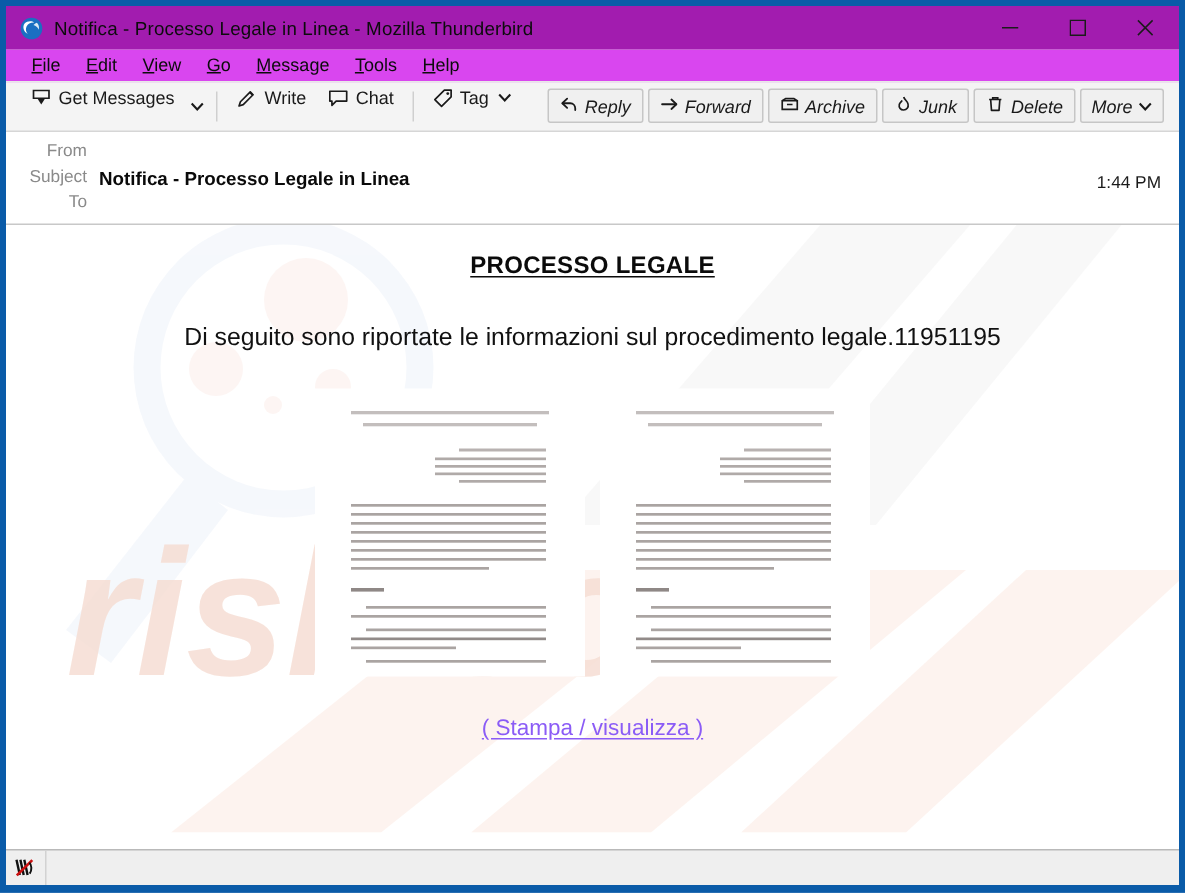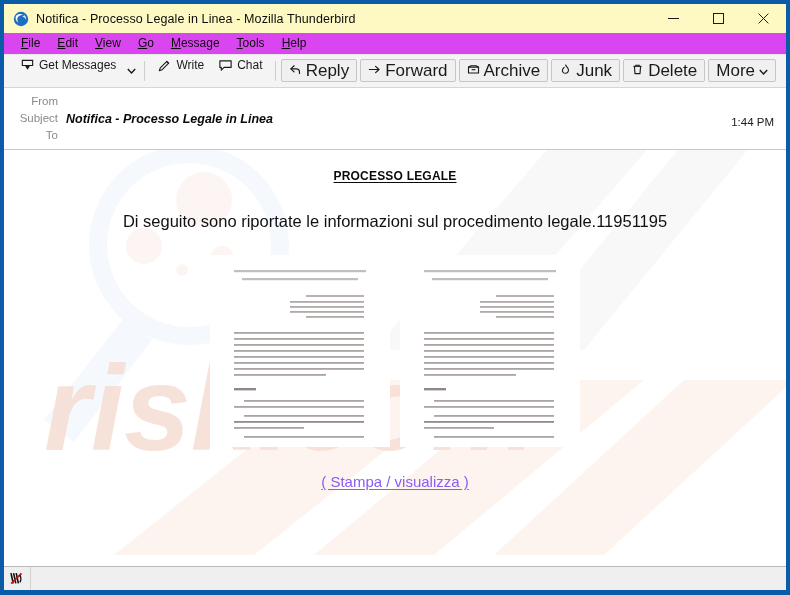--- a/index.html
+++ b/index.html
@@ -24,21 +24,21 @@
     width: 782px; height: 586px;
     background: #ffffff;
     display: flex;
     flex-direction: column;
     overflow: hidden;
   }
 
   
   #titlebar {
     height: 29px;
-    background: #fef9c3;
+    background: #a21caf;
     display: flex;
     align-items: center;
     flex: 0 0 auto;
     position: relative;
   }
   #app-icon {
     width: 16px; height: 16px;
     margin-left: 9px; margin-right: 7px;
     flex: 0 0 auto;
     position: relative;
@@ -142,21 +142,20 @@
     width: 62px;
     text-align: right;
     font-size: 11.5px;
     color: #8a8a8a;
     padding-right: 8px;
     flex: 0 0 auto;
   }
   .hdr-value {
     font-size: 12px;
     color: #111;
-    font-style: italic;
   }
   #subject-value { font-weight: bold; font-size: 12.5px; color: #0a0a0a; }
   #msg-time {
     position: absolute;
     right: 12px;
     top: 28px;
     font-size: 11.5px;
     color: #1a1a1a;
   }
 
@@ -167,27 +166,28 @@
     top: -29px;
     display: flex;
     gap: 3px;
   }
   .act-btn {
     display: flex;
     align-items: center;
     gap: 4px;
     height: 23px;
     padding: 0 7px;
-    font-size: 17px;
+    font-size: 12px;
     color: #1a1a1a;
     background: #f0f0f0;
     border: 1px solid #c6c6c6;
     border-radius: 2px;
     white-space: nowrap;
     cursor: default;
+    font-style: italic;
   }
 
   
   #msg-body {
     position: relative;
     flex: 1 1 auto;
     background: #ffffff;
     overflow: hidden;
   }
   
@@ -197,21 +197,21 @@
     pointer-events: none;
     z-index: 0;
   }
   #body-content {
     position: relative;
     z-index: 2;
     text-align: center;
     padding-top: 19px;
   }
   #mail-title {
-    font-size: 12px;
+    font-size: 16px;
     font-weight: bold;
     color: #0b0b0b;
     text-decoration: underline;
     text-underline-offset: 2px;
     letter-spacing: 0.2px;
     margin: 0;
   }
   #mail-paragraph {
     margin: 29px 0 0 0;
     font-size: 16.5px;

